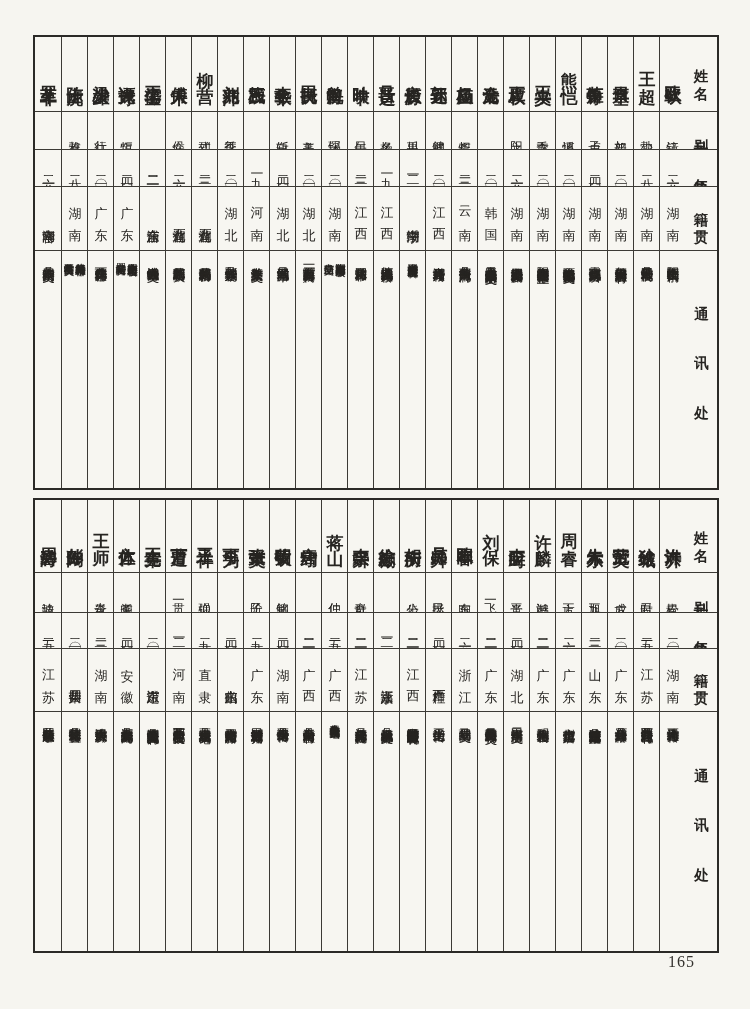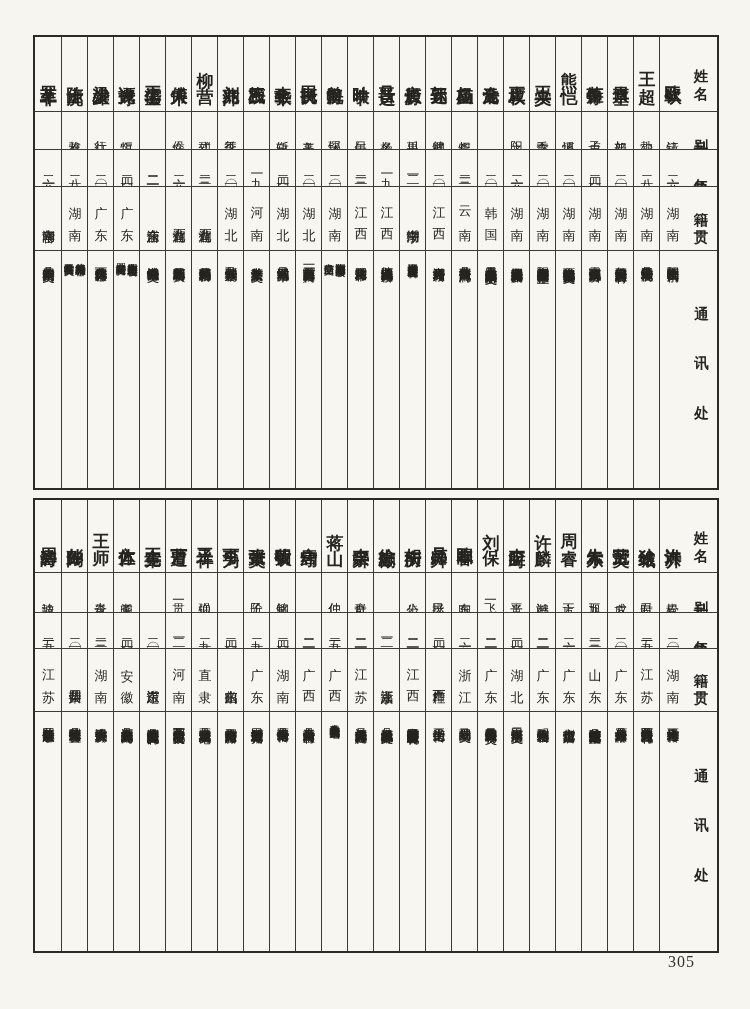--- a/index.html
+++ b/index.html
@@ -424,13 +424,13 @@
       <div class="cell addr">荣县程家镇德盛和号转</div>
     </div>
     <div class="col person">
       <div class="cell name">周碧涛</div>
       <div class="cell alias">静波</div>
       <div class="cell age">二五</div>
       <div class="cell native g2">江苏</div>
       <div class="cell addr">江阴县后塍镇东巷春泉号</div>
     </div>
   </div>
-<div class="page-number">305</div>
+<div class="page-number">165</div>
 
 </body></html>

